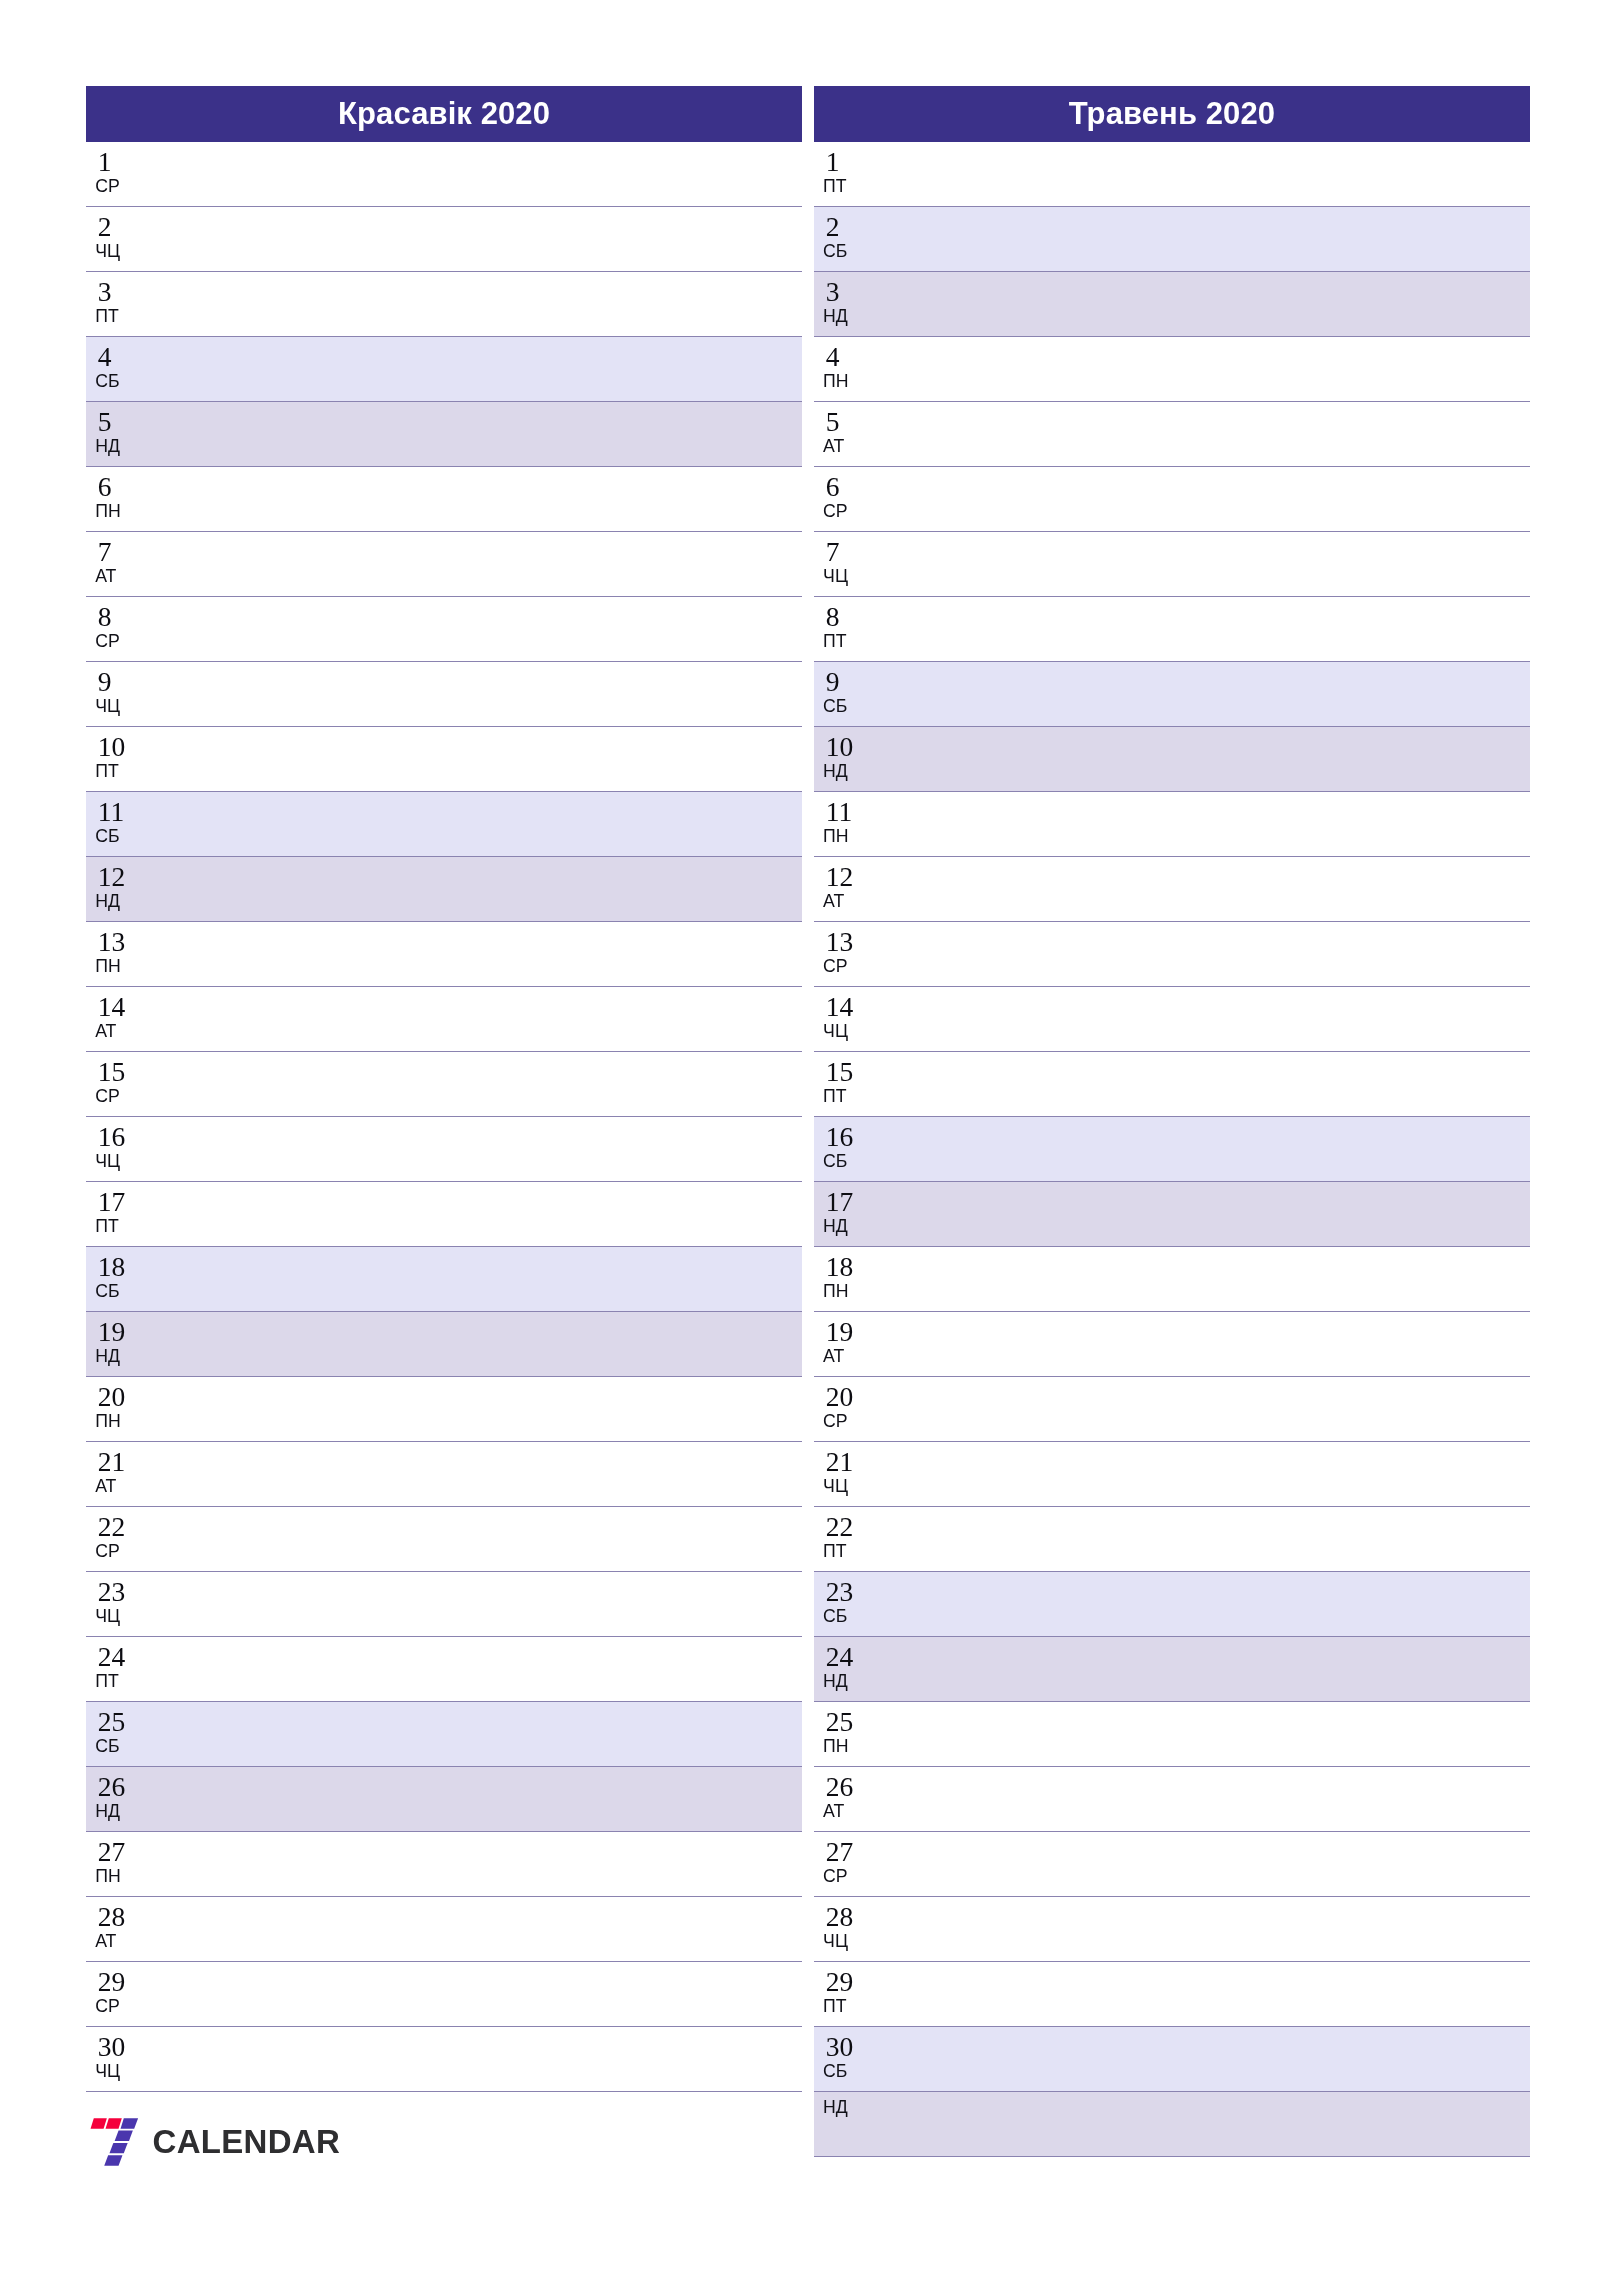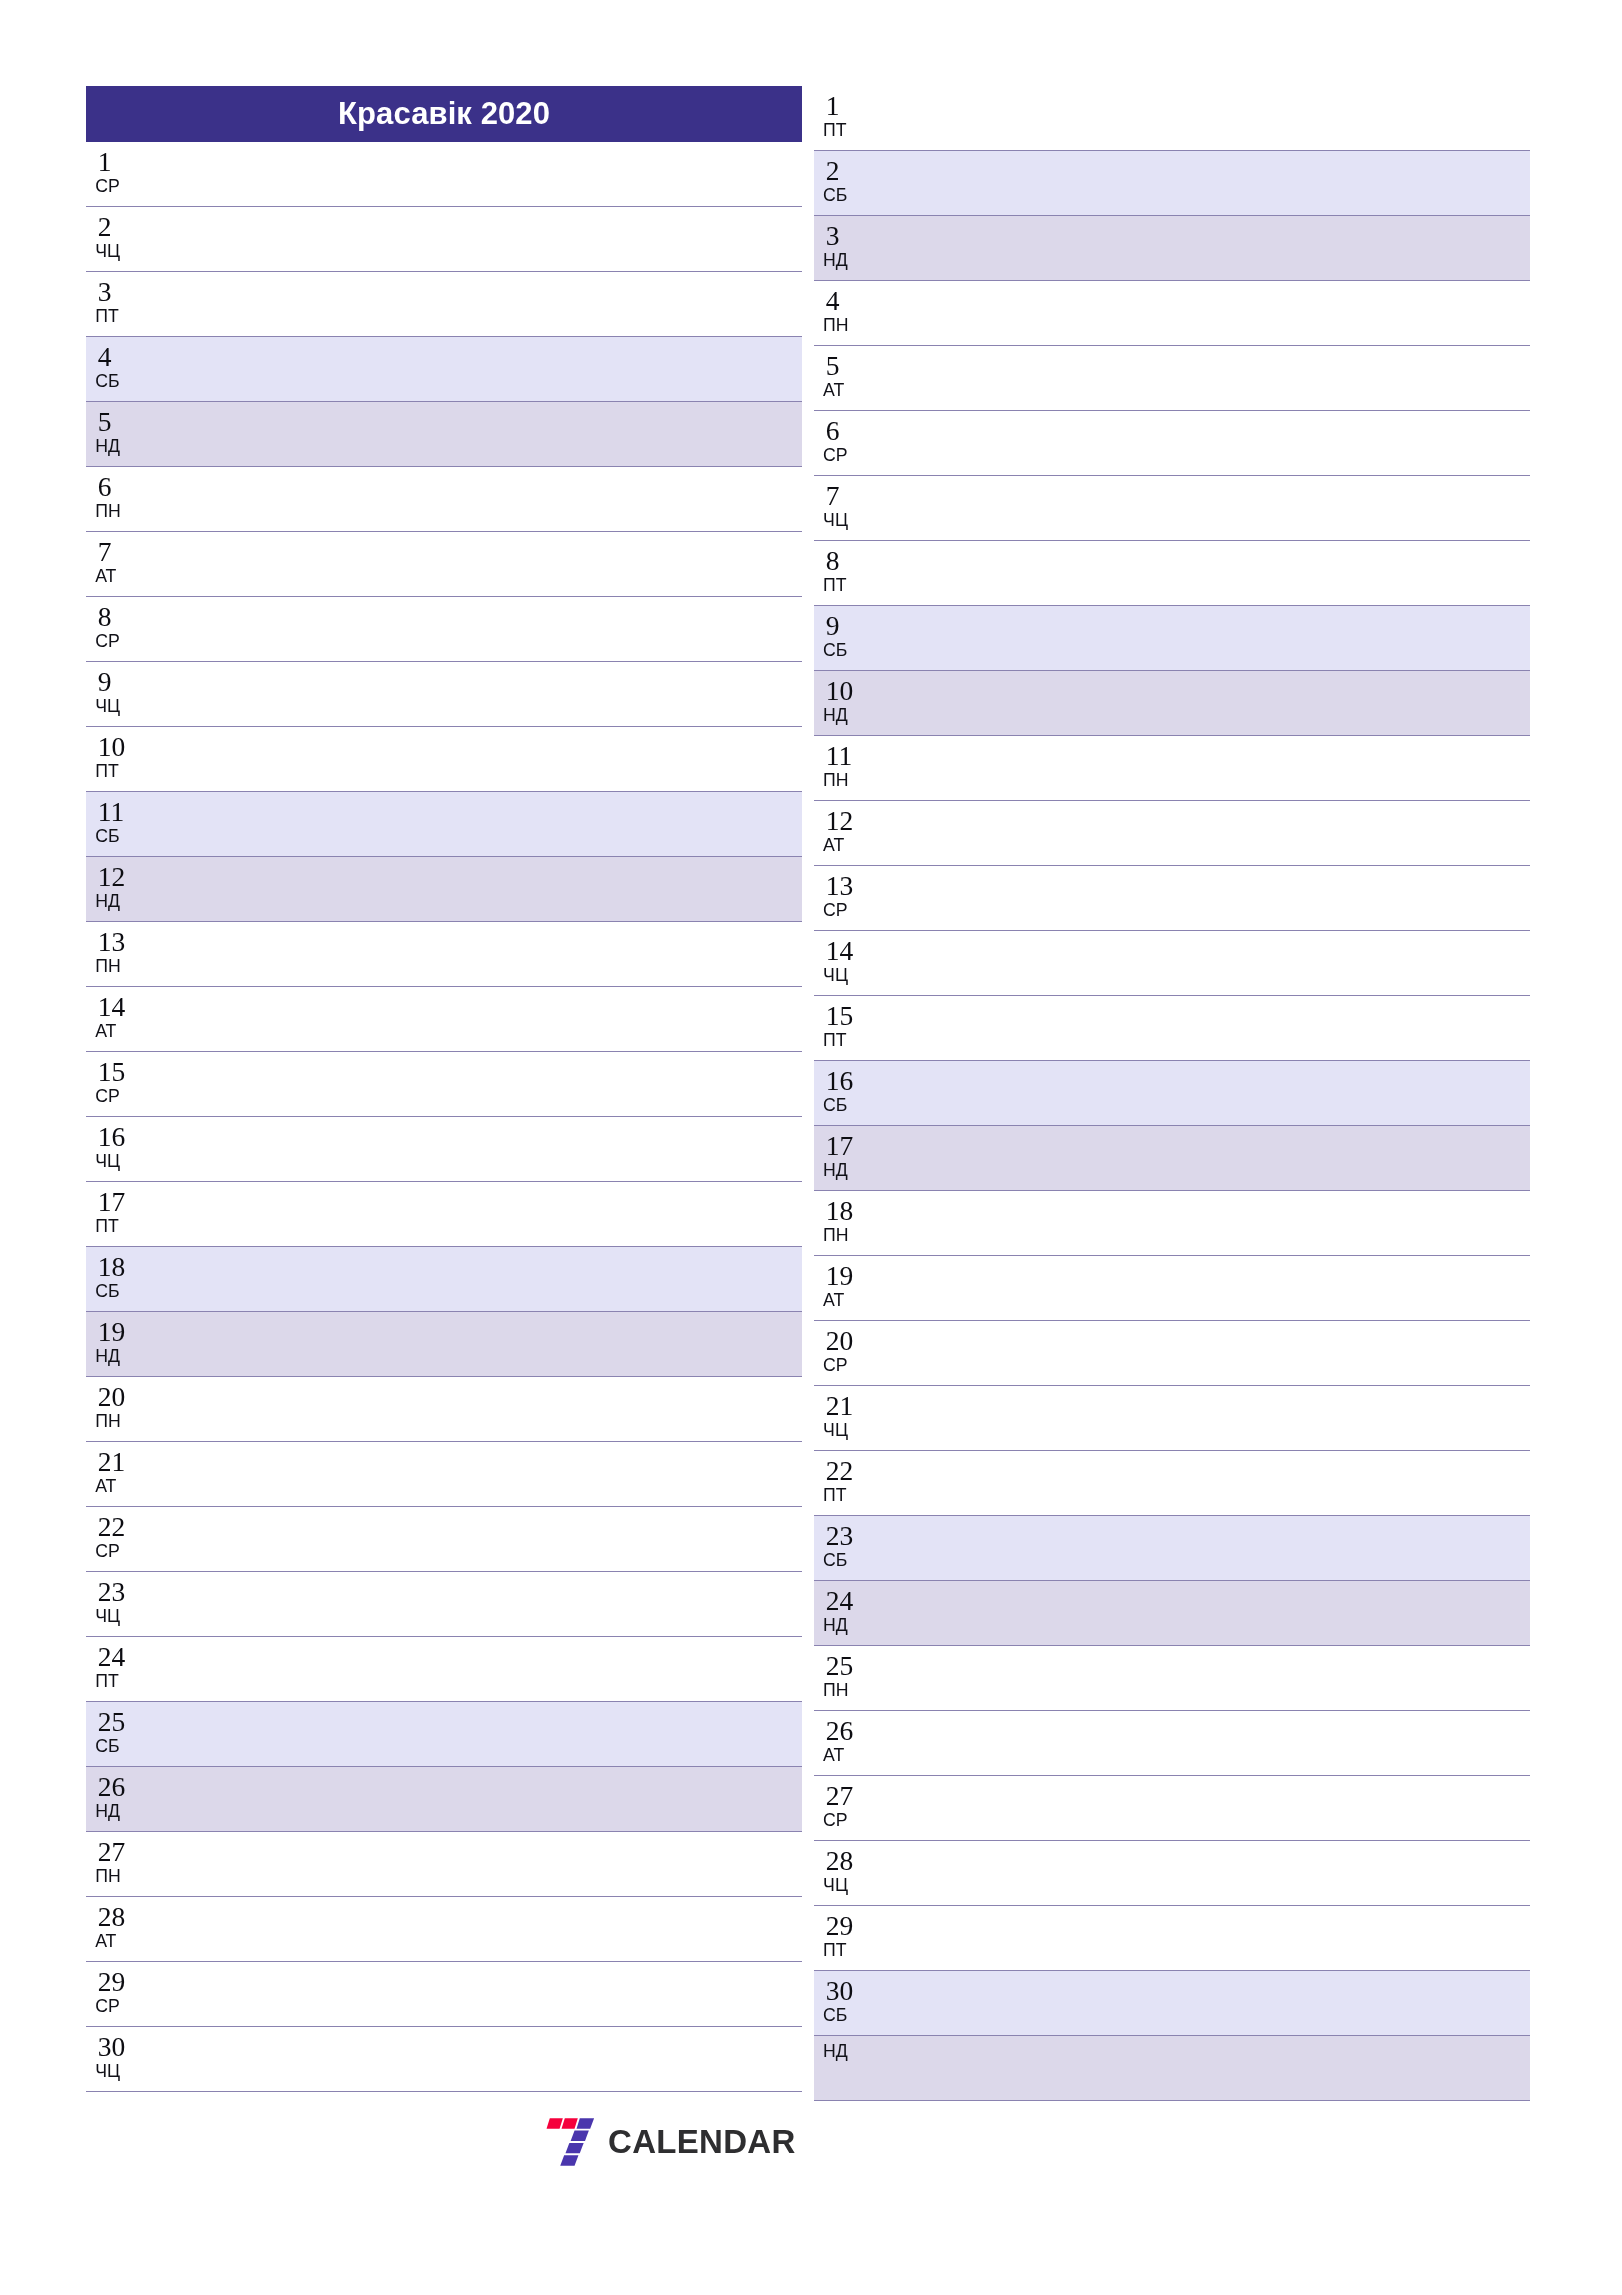--- a/index.html
+++ b/index.html
@@ -89,21 +89,21 @@
     display: block;
     margin-top: 1.3px;
     text-transform: uppercase;
   }
 
   
   .logo-area {
     height: 98px;
     display: flex;
     align-items: center;
-    justify-content: flex-end;
+    justify-content: flex-start;
     padding-right: 6.5px;
     box-sizing: border-box;
   }
   .logo {
     display: flex;
     align-items: center;
     gap: 10.5px;
     height: 55px;
   }
   .logo-mark {
@@ -261,20 +261,21 @@
             <polygon points="50,25 72,25 66,41 44,41" fill="#4a36ad"></polygon>
             <polygon points="42,44 64,44 58,60 36,60" fill="#4a36ad"></polygon>
             <polygon points="34,63 56,63 50,79 28,79" fill="#4a36ad"></polygon>
           </svg>
           <span class="logo-word">CALENDAR</span>
         </div>
       </div>
     </div>
 
     <div class="month-col">
+      <div class="month-header">Травень 2020</div>
       <div class="days">
           <div class="day-row">
             <span class="day-num">1</span>
             <span class="day-abbr">ПТ</span>
           </div>
           <div class="day-row sat">
             <span class="day-num">2</span>
             <span class="day-abbr">СБ</span>
           </div>
           <div class="day-row sun">

